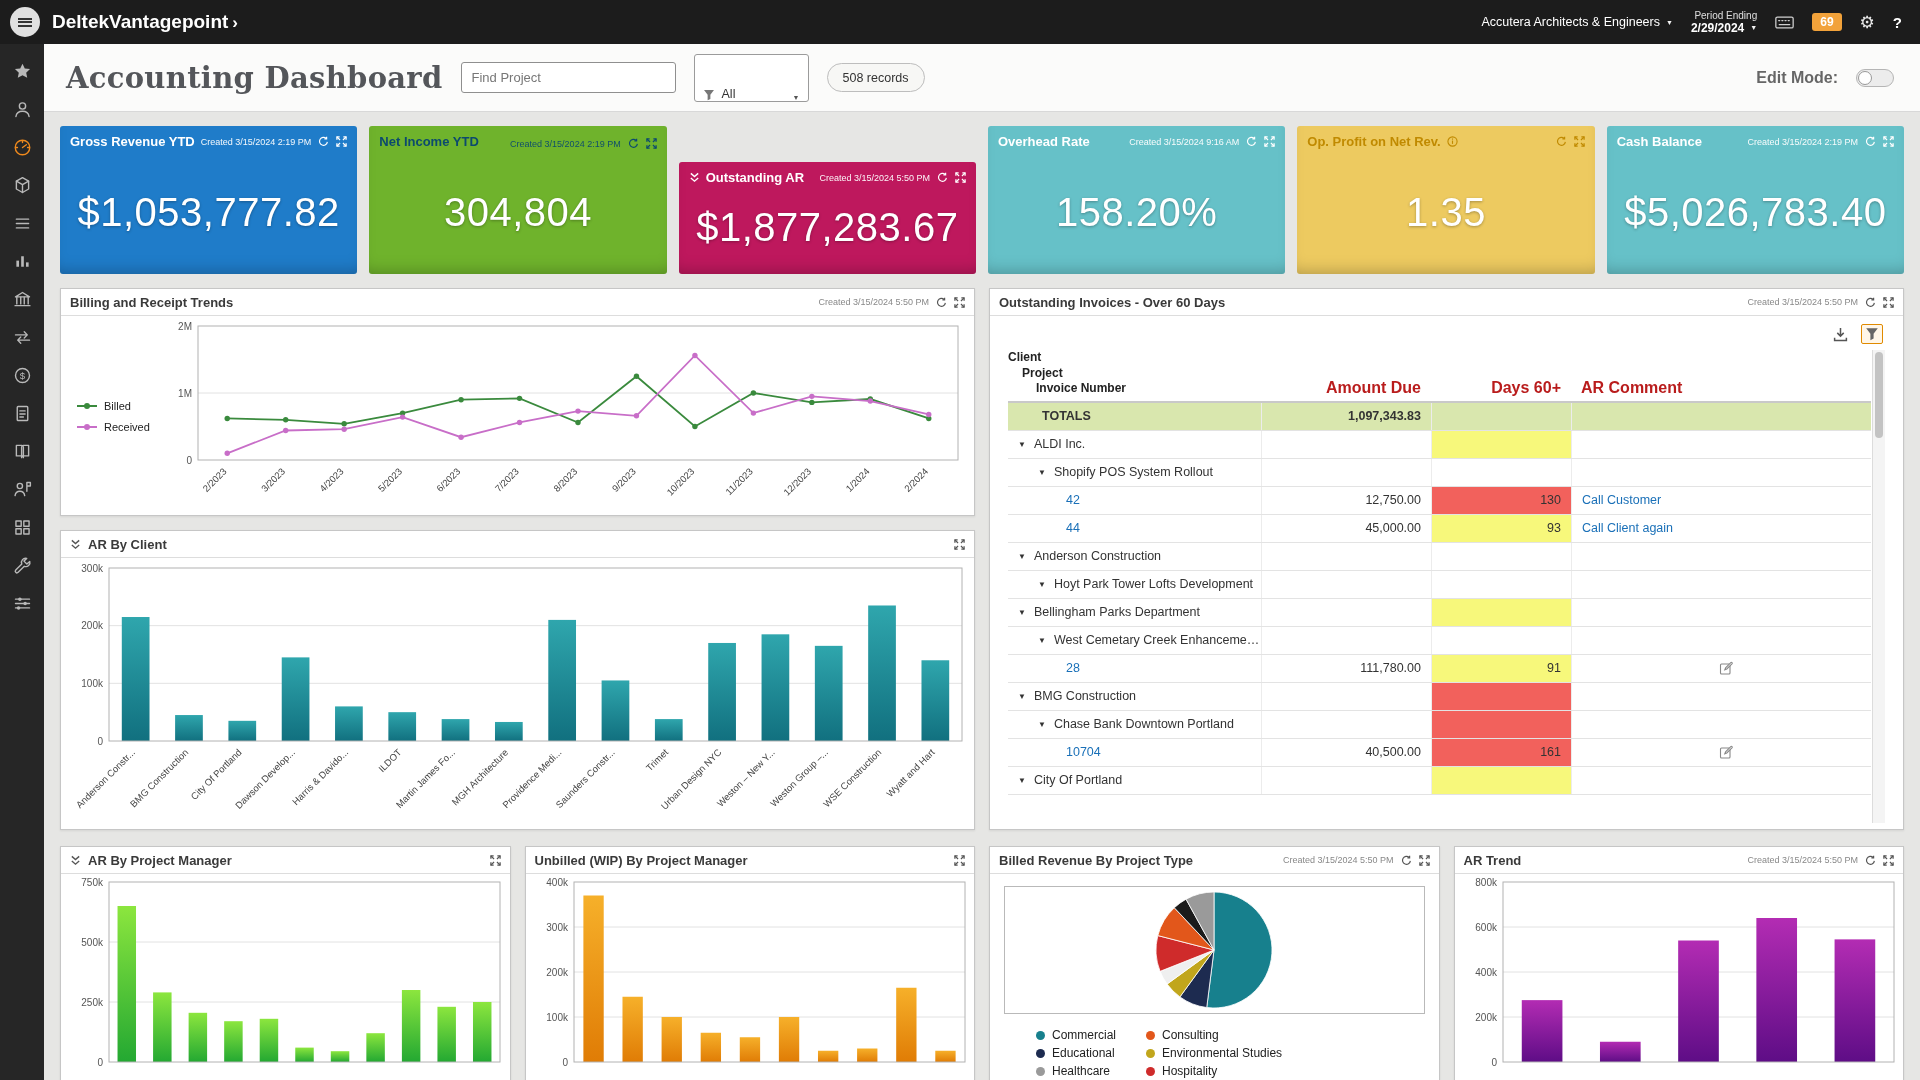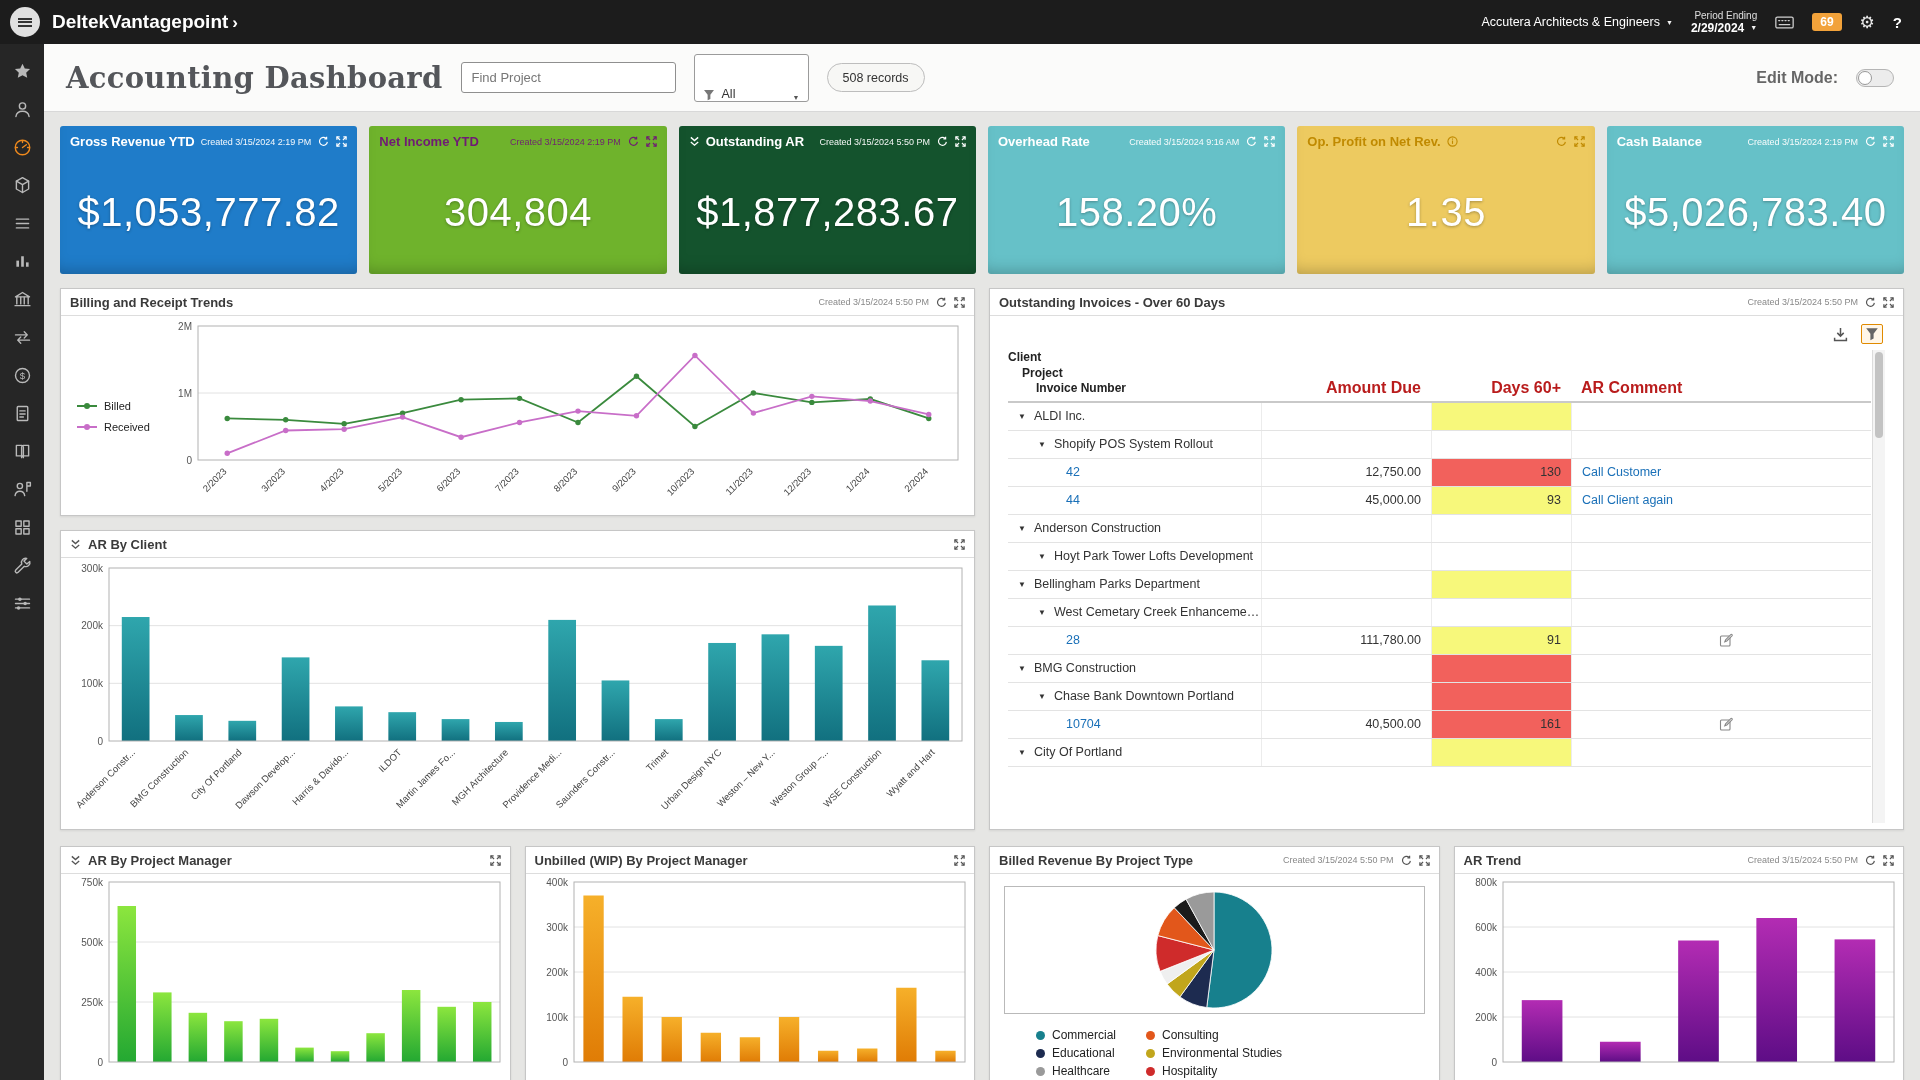--- a/index.html
+++ b/index.html
@@ -346,41 +346,41 @@
                   <svg viewBox="0 0 12 12" width="11" height="11" fill="none" stroke="currentColor" stroke-width="1.4">
                     <path d="M4 1H1v3M8 1h3v3M11 8v3H8M1 8v3h3"></path>
                     <path d="M1 1l3.4 3.4M11 11L7.6 7.6M11 1L7.6 4.4M1 11l3.4-3.4"></path>
                   </svg>
                 </span>
               </span>
             </div>
             <div class="kpi-value">$1,053,777.82</div>
           </div>
           <div class="kpi" style="background: rgb(111, 179, 44);">
-            <div class="kpi-top" style="color: #701a75;">
+            <div class="kpi-top" style="color: #0c4a6e; align-items: flex-end;">
               <span>Net Income YTD</span>
               <span class="kpi-right">
                 <span class="kpi-created">Created 3/15/2024 2:19 PM</span>
                 <span class="kpi-ico">
                   <svg viewBox="0 0 12 12" width="11" height="11" fill="none" stroke="currentColor" stroke-width="1.3">
                     <path d="M10.2 6.4A4.3 4.3 0 1 1 8.9 2.7"></path>
                     <path d="M9.4 0.7v2.4H7"></path>
                   </svg>
                 </span>
                 <span class="kpi-ico">
                   <svg viewBox="0 0 12 12" width="11" height="11" fill="none" stroke="currentColor" stroke-width="1.4">
                     <path d="M4 1H1v3M8 1h3v3M11 8v3H8M1 8v3h3"></path>
                     <path d="M1 1l3.4 3.4M11 11L7.6 7.6M11 1L7.6 4.4M1 11l3.4-3.4"></path>
                   </svg>
                 </span>
               </span>
             </div>
             <div class="kpi-value">304,804</div>
           </div>
-          <div class="kpi" style="background: #14532d;">
+          <div class="kpi" style="background: #be185d; margin-top: 36px;">
             <div class="kpi-top" style="color: rgb(255, 255, 255);">
               <span class="kpi-ico">
                 <svg viewBox="0 0 12 12" width="11" height="11" fill="none" stroke="currentColor" stroke-width="1.5">
                   <path d="M2 1.5L6 5l4-3.5M2 6.5L6 10l4-3.5"></path>
                 </svg>
               </span>
               <span>Outstanding AR</span>
               <span class="kpi-right">
                 <span class="kpi-created">Created 3/15/2024 5:50 PM</span>
                 <span class="kpi-ico">
@@ -661,20 +661,26 @@
                 <div class="gh1">
                   <div>Client</div>
                   <div class="i1">Project</div>
                   <div class="i2">Invoice Number</div>
                 </div>
                 <div class="gh r">Amount Due</div>
                 <div class="gh r">Days 60+</div>
                 <div class="gh pad">AR Comment</div>
               </div>
               <div id="tblRows">
+                  <div class="trow totals">
+                    <div class="c c1" style="padding-left: 34px;">TOTALS</div>
+                    <div class="c c2" style="font-weight: bold;">1,097,343.83</div>
+                    <div class="c c3"></div>
+                    <div class="c c4"></div>
+                  </div>
                   <div class="trow">
                     <div class="c c1" style="padding-left: 10px;">
                       <span class="tri">▼</span>
                       <span class="lbl">ALDI Inc.</span>
                     </div>
                     <div class="c c2"></div>
                     <div class="c c3 days-yellow"></div>
                     <div class="c c4"></div>
                   </div>
                   <div class="trow">

